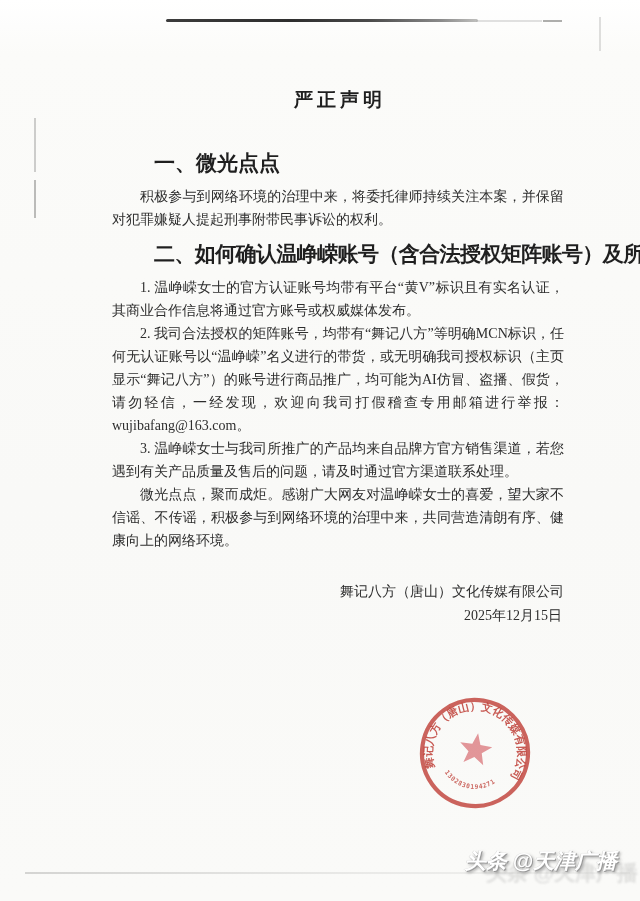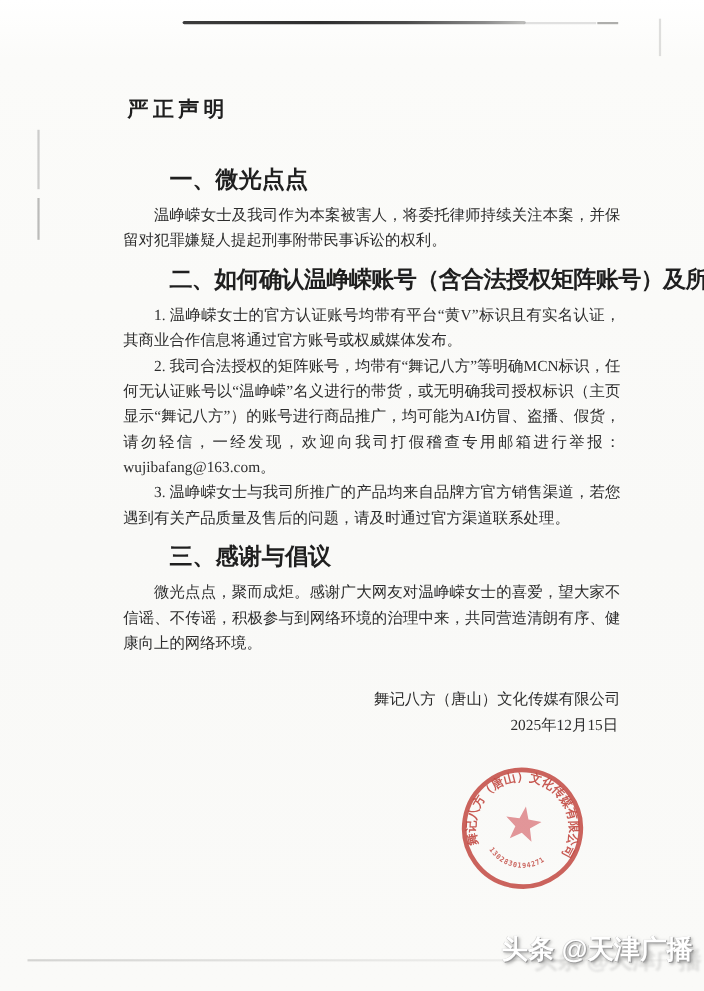--- a/index.html
+++ b/index.html
@@ -44,21 +44,21 @@
   }
   
   .content{
     position:absolute;left:112px;top:86px;width:452px;
     color:#2d2d2d;
     font-size:14px;line-height:23px;
     text-align:justify;
   }
   .doc-title{
     font-size:19px;font-weight:bold;letter-spacing:4px;
-    text-align:left;text-indent:4px;
+    text-align:center;text-indent:4px;
     color:#1f1f1f;
     line-height:28px;margin:0 0 38px 0;
   }
   .sec-heading{
     font-weight:bold;color:#1f1f1f;
     text-indent:2em;margin:12px 0 10px 0;
     white-space:nowrap;
   }
   .sec-heading.tight{letter-spacing:-0.6px;}
   .para{margin:0;text-indent:2em;}
@@ -79,23 +79,24 @@
   .seal-text{fill:#c23b33;font-size:11px;font-weight:bold;opacity:.9;
     font-family:"Liberation Serif","DejaVu Serif",serif;}
   .seal-num{fill:#c23b33;font-size:6.5px;font-weight:bold;letter-spacing:.8px;opacity:.85;
     font-family:"DejaVu Sans Mono",monospace;}
   
   .watermark{
     position:absolute;right:6px;bottom:8px;width:220px;height:50px;
     font-family:"Liberation Sans","DejaVu Sans",sans-serif;
   }
   .watermark .wm-main{
-    position:absolute;right:4px;top:4px;
-    font-size:24px;font-weight:bold;color:#ffffff;white-space:nowrap;
+    position:absolute;right:17px;top:4px;
+    font-size:21px;font-weight:bold;color:#ffffff;white-space:nowrap;
     text-shadow:1px 1px 0 #9a9a9a,2px 2px 3px rgba(80,80,80,.55),-0.5px -0.5px 0 rgba(160,160,160,.4);
+    font-style:italic;
   }
   .watermark .wm-ghost{
     position:absolute;right:-4px;top:16px;
     font-size:21px;font-weight:bold;white-space:nowrap;
     color:rgba(150,150,150,.28);
     filter:blur(1px);
   }
 </style>
 </head>
 <body>
@@ -107,28 +108,27 @@
   <div class="top-edge-dash"></div>
   <div class="right-edge-mark"></div>
   <div class="left-edge-mark-1"></div>
   <div class="left-edge-mark-2"></div>
   <div class="bottom-edge"></div>
 
   <div class="content">
     <h1 class="doc-title">严正声明</h1>
 
     <h2 class="sec-heading">一、微光点点</h2>
-    <p class="para">温峥嵘女士及我司作为本案被害人，将委托律师持续关注本案，并保留对犯罪嫌疑人提起刑事附带民事诉讼的权利。</p>
+    <p class="para">积极参与到网络环境的治理中来，将委托律师持续关注本案，并保留对犯罪嫌疑人提起刑事附带民事诉讼的权利。</p>
 
     <h2 class="sec-heading tight">二、如何确认温峥嵘账号（含合法授权矩阵账号）及所推广产品的真实性</h2>
     <p class="para">1. 温峥嵘女士的官方认证账号均带有平台“黄V”标识且有实名认证，其商业合作信息将通过官方账号或权威媒体发布。</p>
     <p class="para">2. 我司合法授权的矩阵账号，均带有“舞记八方”等明确MCN标识，任何无认证账号以“温峥嵘”名义进行的带货，或无明确我司授权标识（主页显示“舞记八方”）的账号进行商品推广，均可能为AI仿冒、盗播、假货，请勿轻信，一经发现，欢迎向我司打假稽查专用邮箱进行举报：wujibafang@163.com。</p>
     <p class="para">3. 温峥嵘女士与我司所推广的产品均来自品牌方官方销售渠道，若您遇到有关产品质量及售后的问题，请及时通过官方渠道联系处理。</p>
 
-    <h2 class="sec-heading">三、感谢与倡议</h2>
     <p class="para">微光点点，聚而成炬。感谢广大网友对温峥嵘女士的喜爱，望大家不信谣、不传谣，积极参与到网络环境的治理中来，共同营造清朗有序、健康向上的网络环境。</p>
 
     <div class="signature">
       <div class="company">舞记八方（唐山）文化传媒有限公司</div>
       <div class="date">2025年12月15日</div>
     </div>
   </div>
 
   <svg class="stamp" width="132" height="132" viewBox="0 0 132 132" xmlns="http://www.w3.org/2000/svg">
     <defs>

